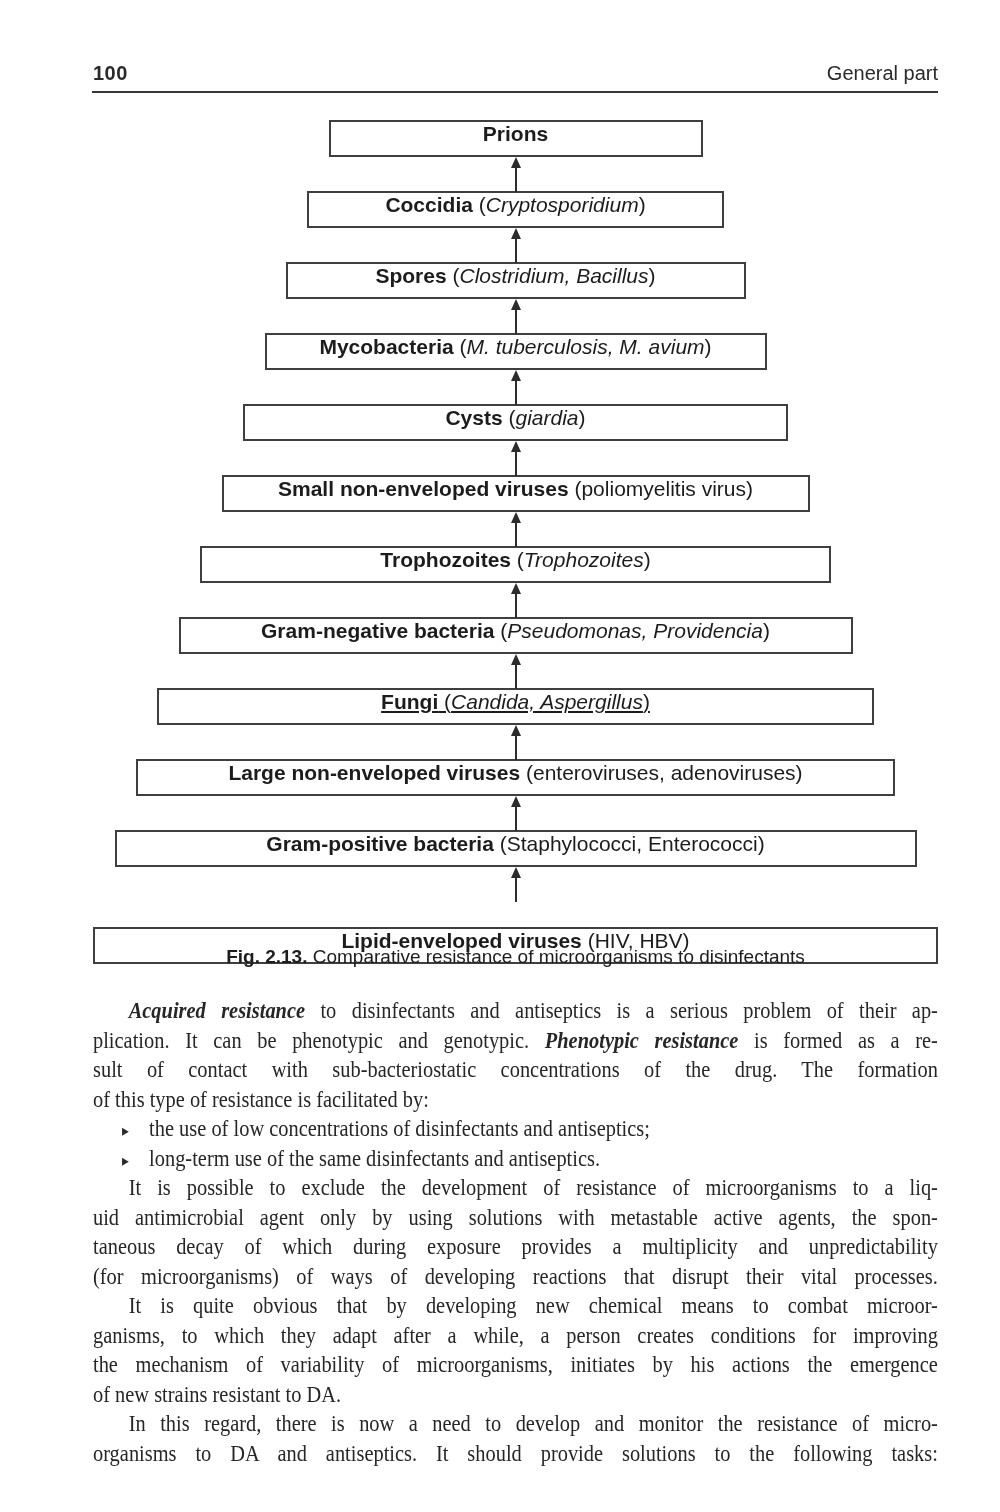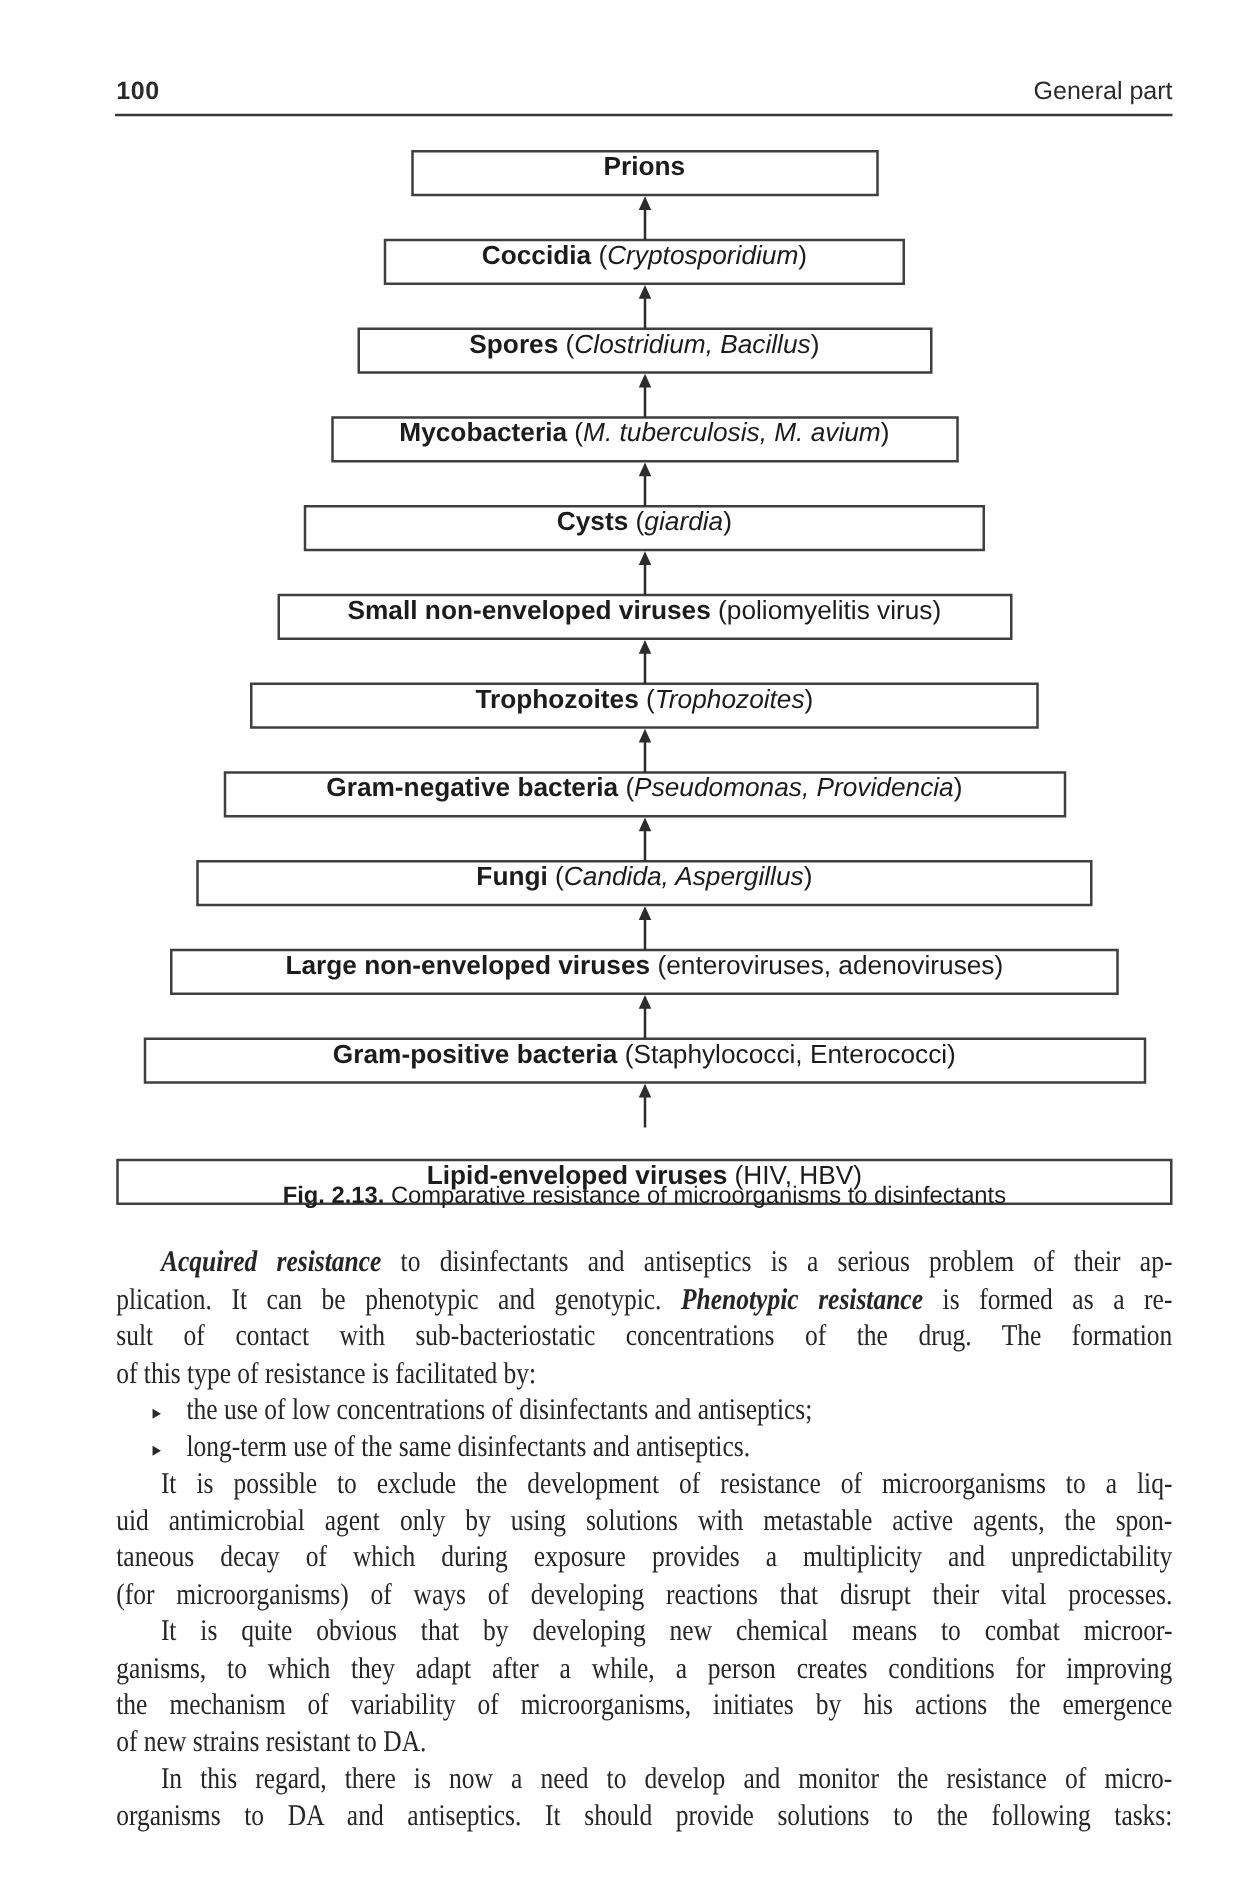--- a/index.html
+++ b/index.html
@@ -105,21 +105,21 @@
       <div class="dbox" style="width: 631px;"><span class="blabel">Trophozoites</span>&nbsp;(<span class="bparen it">Trophozoites</span>)</div>
       <div class="arrow">
         <span class="ah"></span>
         <span class="al"></span>
       </div>
       <div class="dbox" style="width: 674px;"><span class="blabel">Gram-negative bacteria</span>&nbsp;(<span class="bparen it">Pseudomonas, Providencia</span>)</div>
       <div class="arrow">
         <span class="ah"></span>
         <span class="al"></span>
       </div>
-      <div class="dbox" style="width: 717px;"><span class="blabel">Fungi</span>&nbsp;(<span class="bparen it">Candida, Aspergillus</span>)</div>
+      <div class="dbox" style="width: 717px; text-decoration: underline;"><span class="blabel">Fungi</span>&nbsp;(<span class="bparen it">Candida, Aspergillus</span>)</div>
       <div class="arrow">
         <span class="ah"></span>
         <span class="al"></span>
       </div>
       <div class="dbox" style="width: 759px;"><span class="blabel">Large non-enveloped viruses</span>&nbsp;(<span class="bparen">enteroviruses, adenoviruses</span>)</div>
       <div class="arrow">
         <span class="ah"></span>
         <span class="al"></span>
       </div>
       <div class="dbox" style="width: 802px;"><span class="blabel">Gram-positive bacteria</span>&nbsp;(<span class="bparen">Staphylococci, Enterococci</span>)</div>

